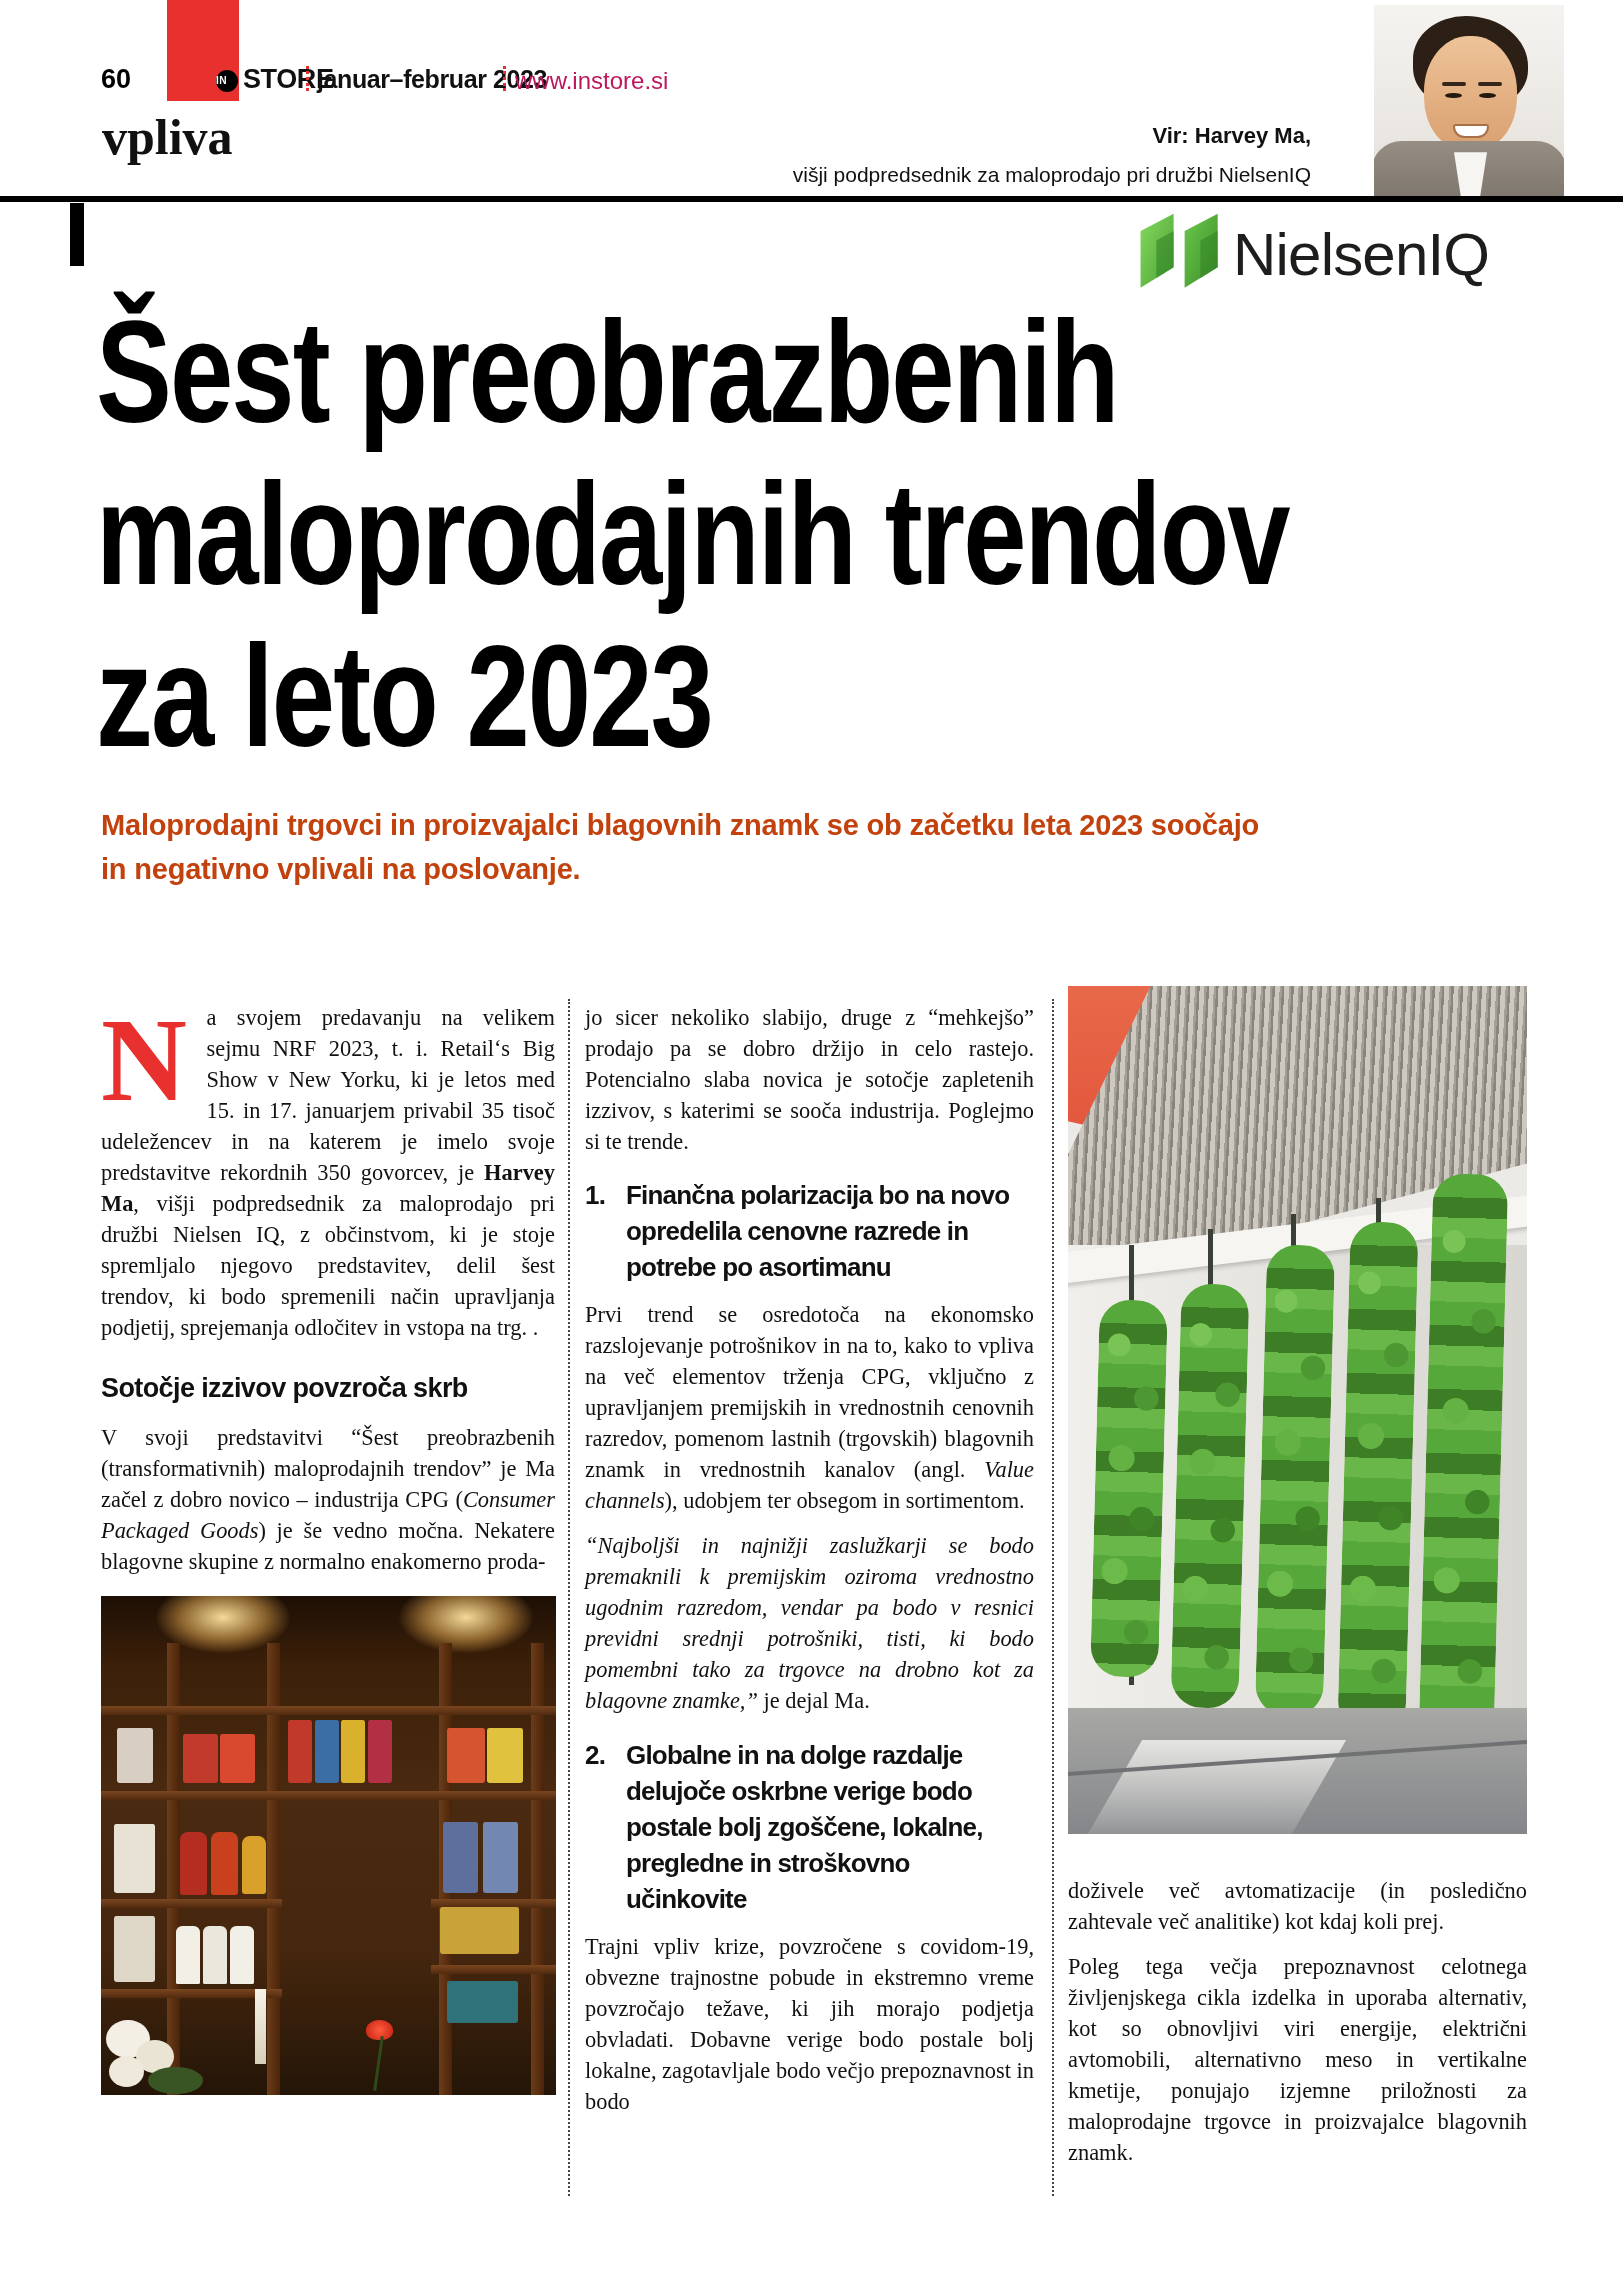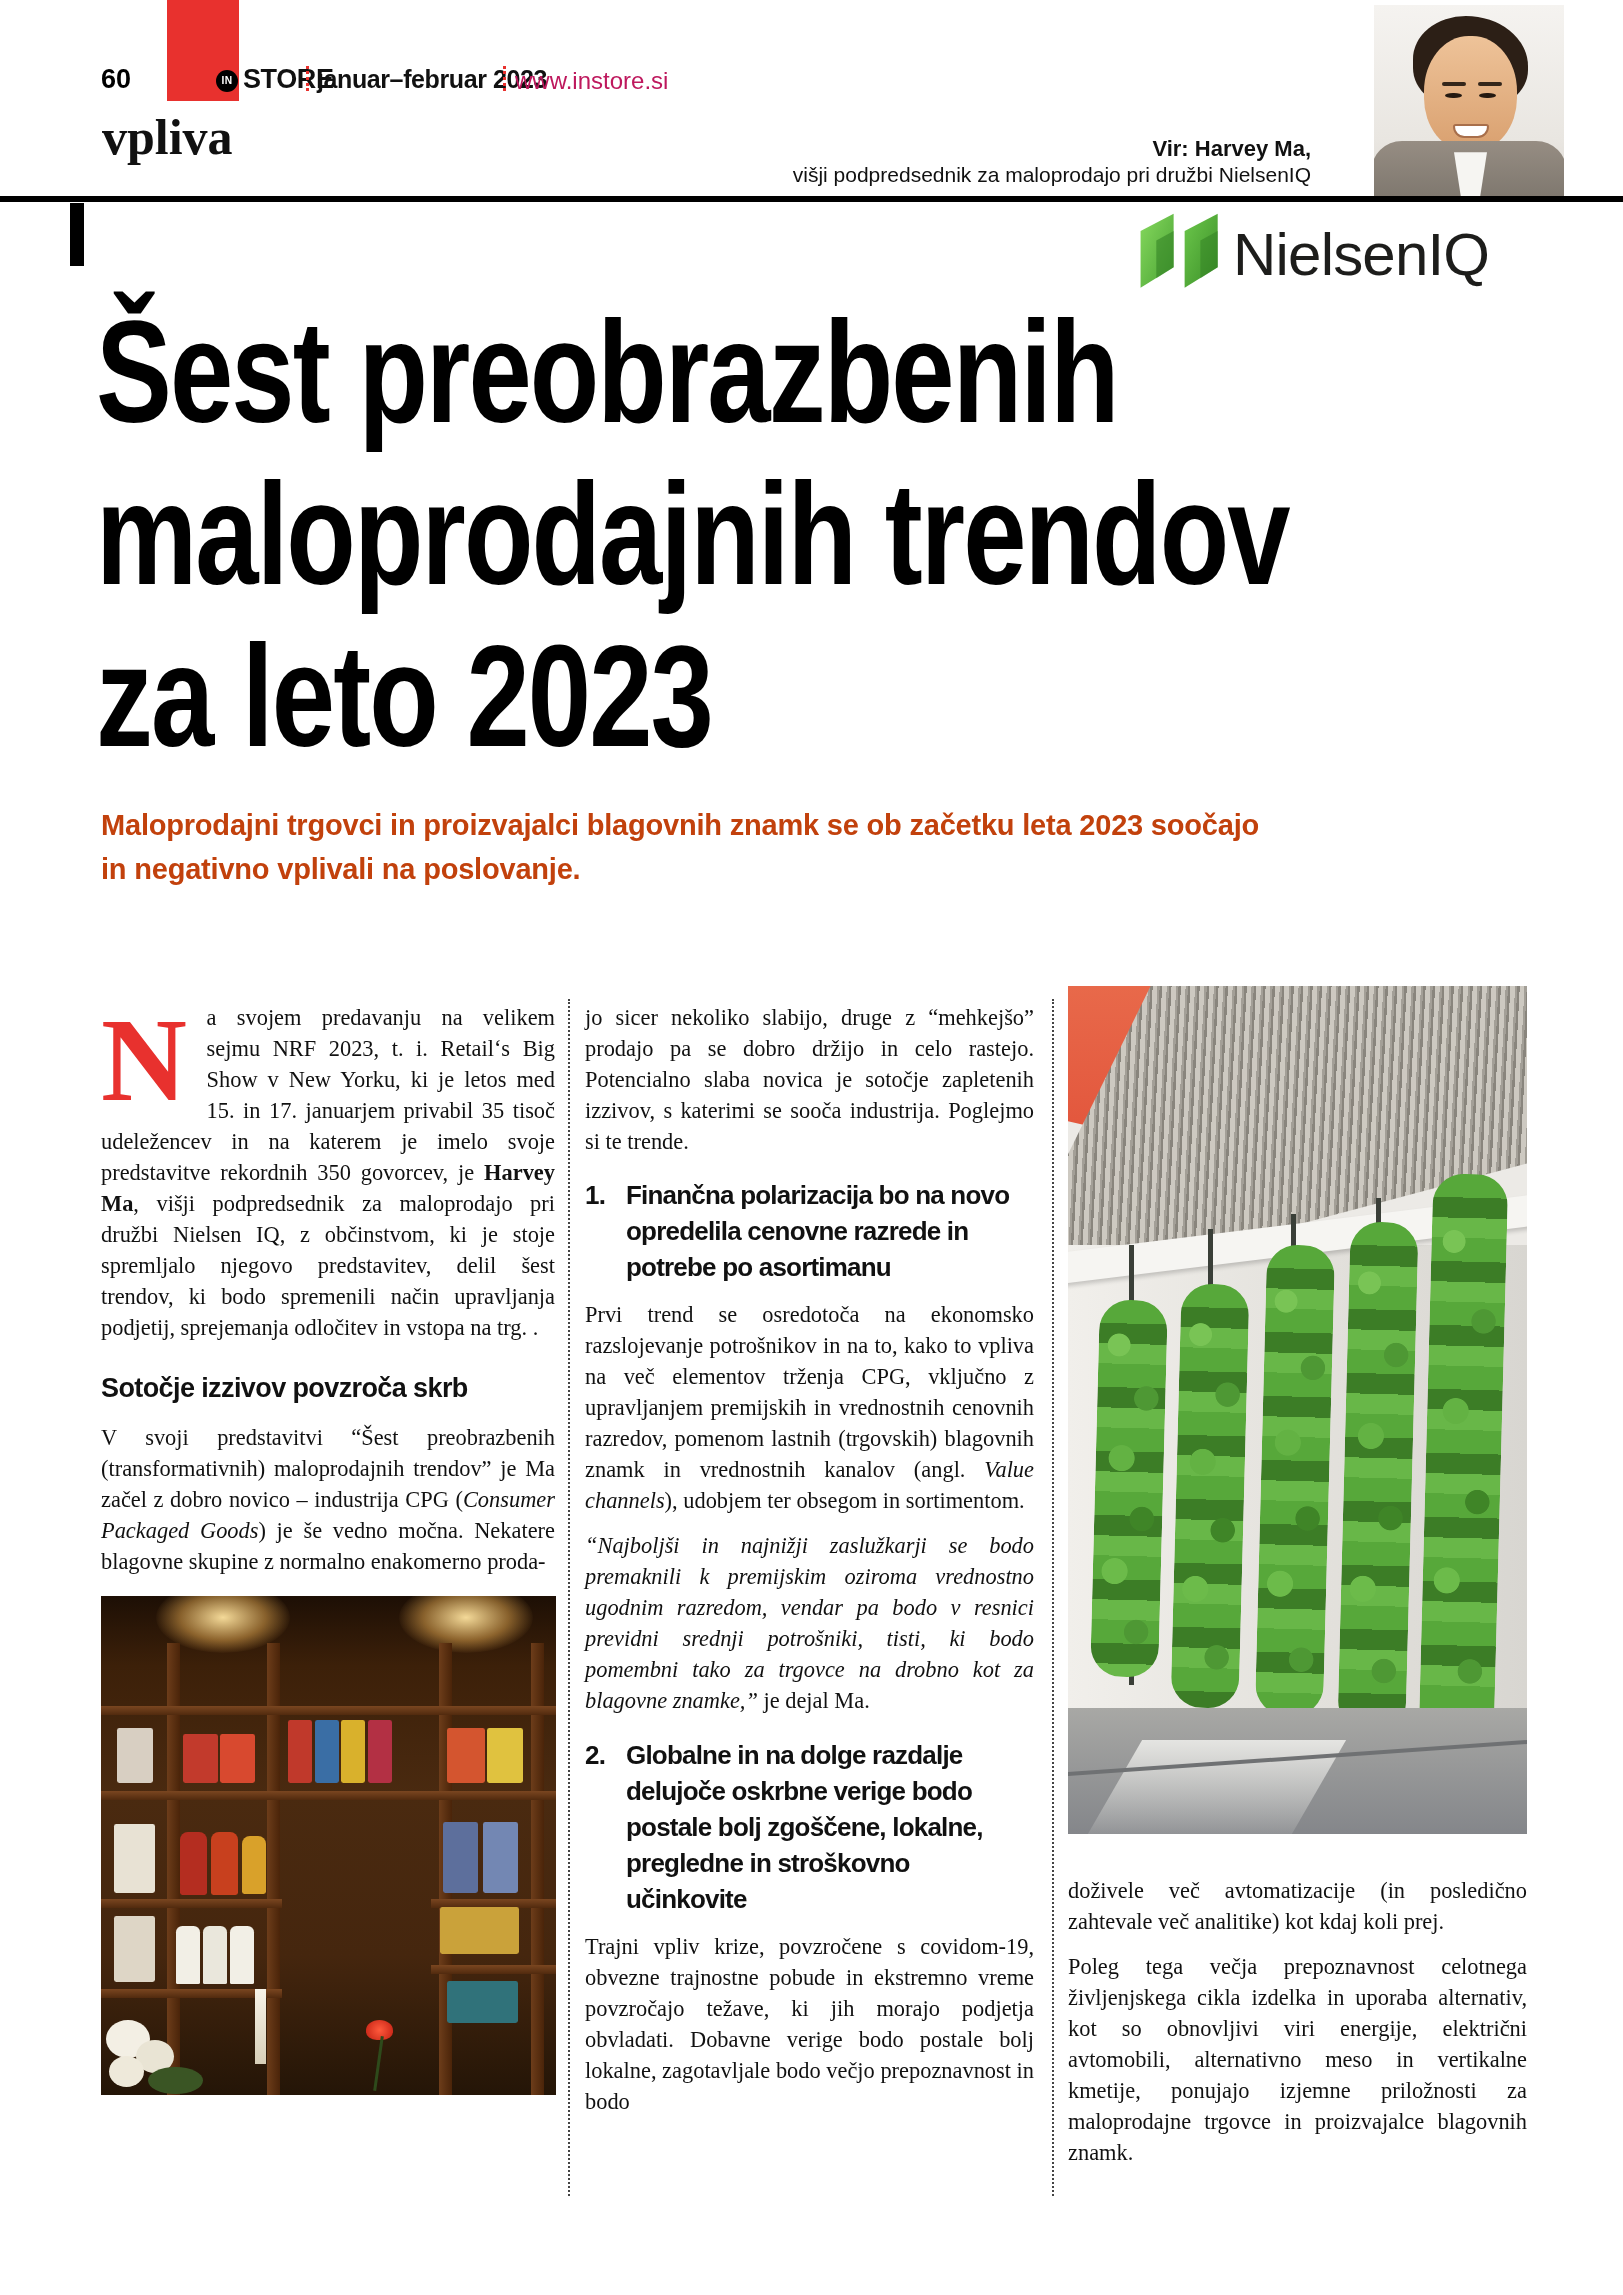--- a/index.html
+++ b/index.html
@@ -3,28 +3,28 @@
 <meta charset="utf-8">
 <style>
   *{box-sizing:border-box;margin:0;padding:0}
   html,body{background:#ffffff}
   body{width:1623px;height:2295px;position:relative;font-family:"Liberation Serif",serif;color:#111;overflow:hidden}
 
   
   .page-num{position:absolute;left:101px;top:66px;font:bold 27px/27px "Liberation Sans",sans-serif;color:#000}
   .red-block{position:absolute;left:167px;top:0;width:72px;height:101px;background:#e8312e}
   .in-circle{position:absolute;left:216px;top:70px;width:22px;height:22px;border-radius:50%;background:#000;color:#fff;
-             font:bold 10.2px/22px "Liberation Sans",sans-serif;text-align:center;letter-spacing:0.4px}
+             font:bold 10.2px/22px "Liberation Sans",sans-serif;text-align:left;letter-spacing:0.4px}
   .store-word{position:absolute;left:243px;top:66px;font:bold 27px/27px "Liberation Sans",sans-serif;letter-spacing:-0.4px}
   .hdr-sep{position:absolute;top:66px;width:0;height:25px;border-left:3.1px dotted #e8312e}
   .sep1{left:306px}.sep2{left:503px}
   .issue-date{position:absolute;left:317px;top:66px;font:bold 25px/27px "Liberation Sans",sans-serif;letter-spacing:-0.4px}
   .website{position:absolute;left:515px;top:67px;font:normal 24px/27px "Liberation Sans",sans-serif;color:#be185d;text-decoration:none}
   .section-label{position:absolute;left:102px;top:112px;font:bold 50px/50px "Liberation Serif",serif;letter-spacing:0}
-  .src-name{position:absolute;right:312px;top:137px;font:bold 22px/23.6px "Liberation Sans",sans-serif;text-align:right}
+  .src-name{position:absolute;right:312px;top:124px;font:bold 22px/23.6px "Liberation Sans",sans-serif;text-align:right}
   .src-role{position:absolute;right:312px;top:163px;font:normal 21px/23.6px "Liberation Sans",sans-serif;text-align:right;color:#111}
 
   
   .headshot{position:absolute;left:1374px;top:4.7px;width:190px;height:193px;background:linear-gradient(180deg,#f5f3f0 0%,#e9e6e1 70%,#dcd8d2 100%);overflow:hidden}
   .hs-hair{position:absolute;left:39px;top:11px;width:115px;height:93px;background:#2c1f16;border-radius:46% 54% 42% 44%}
   .hs-face{position:absolute;left:50px;top:31px;width:93px;height:115px;background:linear-gradient(180deg,#eec399,#d9a06f);border-radius:48% 48% 46% 46%}
   .hs-brow{position:absolute;width:23.6px;height:4.7px;background:#34261a;border-radius:2.4px;top:77px}
   .hs-eye{position:absolute;width:17.3px;height:5.5px;background:#241911;border-radius:50%;top:88px}
   .hs-smile{position:absolute;left:79px;top:119px;width:36px;height:14px;background:#fff;border:2.4px solid #a86f4b;border-radius:3.1px 3.1px 12.6px 12.6px}
   .hs-body{position:absolute;left:-3.1px;bottom:-4.7px;width:196px;height:61px;background:linear-gradient(180deg,#968d83,#7d766d);border-radius:31px 31px 0 0}

